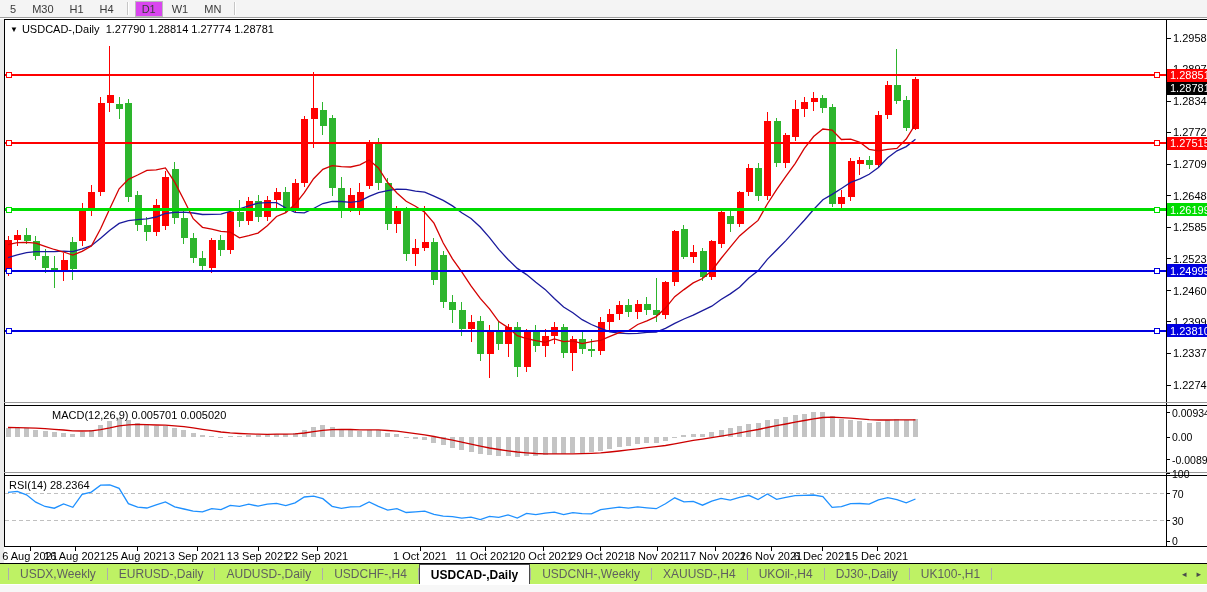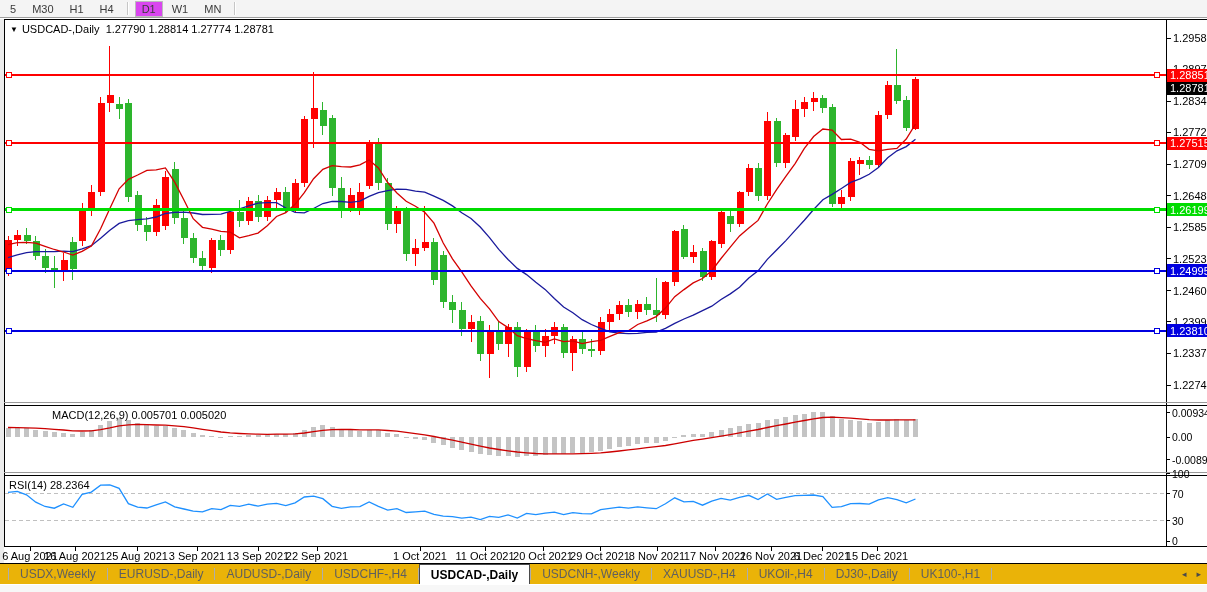--- a/index.html
+++ b/index.html
@@ -8,21 +8,21 @@
   
   .toolbar{position:absolute;left:0;top:0;width:1207px;height:18px;background:#f4f4f4;border-bottom:1px solid #9e9e9e;display:flex;align-items:center;padding-left:2px;z-index:5;}
   .tf-btn{font-size:11px;color:#3a3a3a;padding:1px 6px;margin:0 1px;border:1px solid transparent;cursor:default;line-height:12px;}
   .tf-btn.active{background:#d946ef;border:1px solid #bdbdbd;}
   .tf-sep{width:0;height:13px;border-left:1px solid #c6c6c6;border-right:1px solid #ffffff;margin:0 5px;}
   
   #chart-svg{position:absolute;left:0;top:0;z-index:1;}
   .overlay-label{position:absolute;font-size:11px;color:#000;z-index:2;white-space:nowrap;}
   .sym-arrow{display:inline-block;font-size:8px;vertical-align:1px;margin-right:4px;color:#000;}
   
-  .tabbar{position:absolute;left:0;top:563px;width:1207px;height:21px;background:#eab308;border-top:1px solid #000;display:flex;align-items:stretch;padding-left:8px;z-index:5;}
+  .tabbar{position:absolute;left:0;top:563px;width:1207px;height:21px;background:#bef264;border-top:1px solid #000;display:flex;align-items:stretch;padding-left:8px;z-index:5;}
   .tab{display:flex;align-items:center;font-size:12px;color:#5f5f5f;padding:0 11px;cursor:default;white-space:nowrap;}
   .tab.active{background:#ffffff;border:1px solid #4a4a4a;border-bottom:none;color:#000;font-weight:bold;}
   .tab-sep{width:0;border-left:1px solid #adadad;height:12px;align-self:center;}
   .tab-arrows{position:absolute;right:6px;top:0;height:21px;display:flex;align-items:center;gap:10px;z-index:6;}
   .tab-arrow{font-size:9px;color:#4a4a4a;cursor:default;}
   .bottom-strip{position:absolute;left:0;top:584px;width:1207px;height:8px;background:#f7f7f7;border-top:1px solid #fff;z-index:5;}
 </style>
 </head>
 <body>
 

